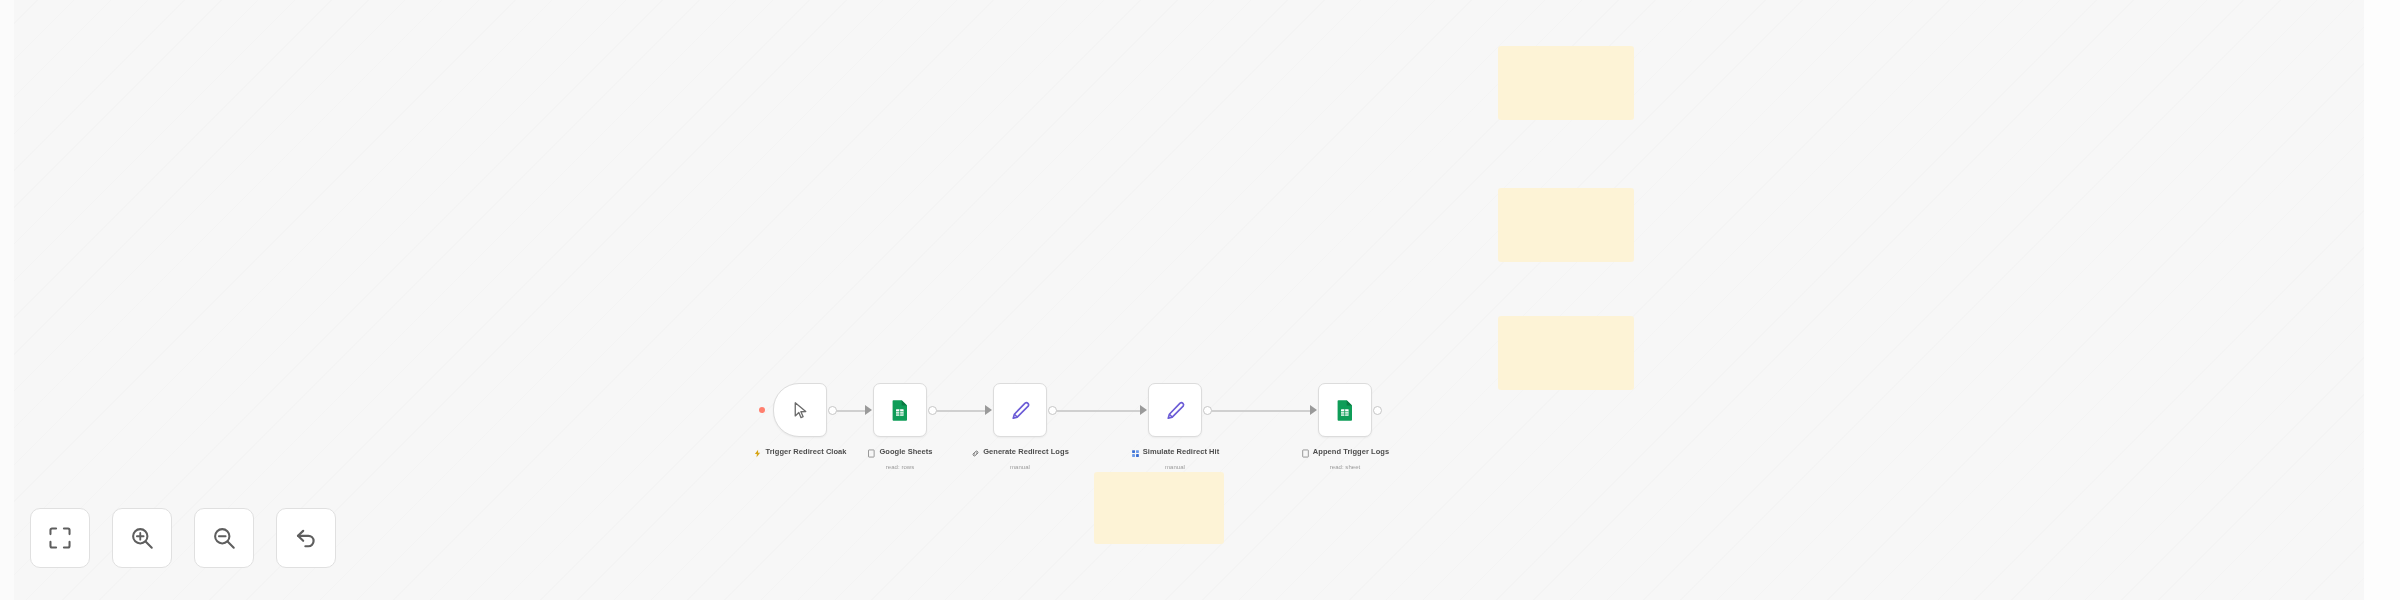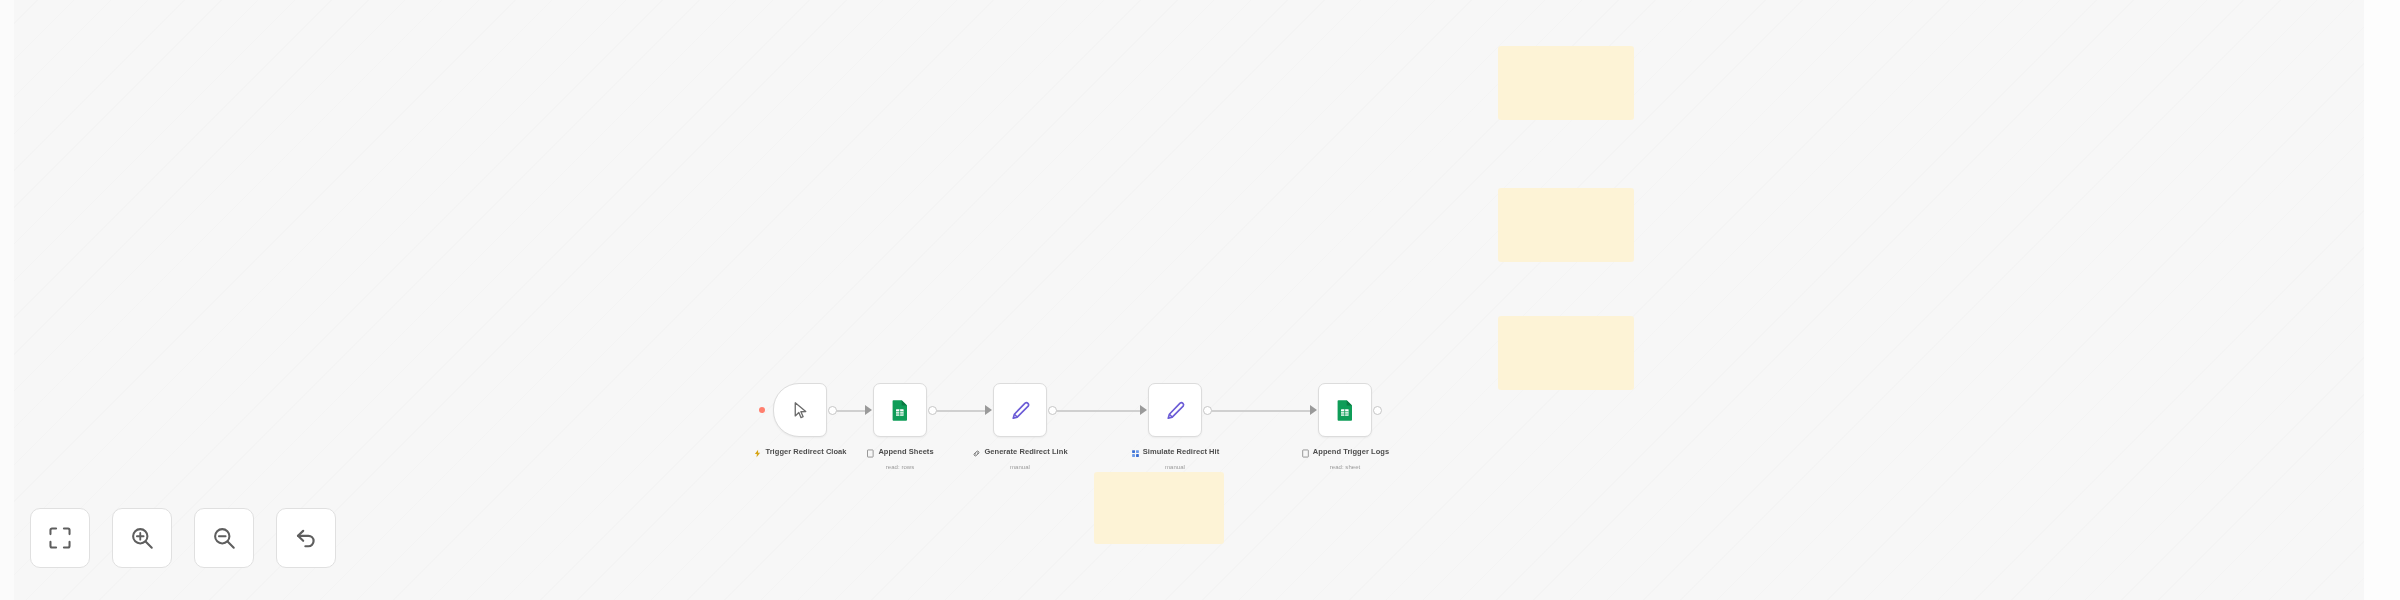--- a/index.html
+++ b/index.html
@@ -250,42 +250,42 @@
           </span>
         </div>
         <div class="port-out" style="left: 27.5px;"></div>
         <div class="port-in" style="left: -35px;"></div>
         <div class="node-label"><span class="label-row">
             <span class="label-glyph">
               <svg width="9" height="9" viewBox="0 0 24 24" fill="none" xmlns="http://www.w3.org/2000/svg">
                 <rect x="4" y="2.5" width="15" height="19" rx="1.4" fill="none" stroke="#7a7a7a" stroke-width="2"></rect>
               </svg>
             </span>
-            <span class="label-title" style="color: rgb(77, 77, 77);">Append Sheets</span>
+            <span class="label-title" style="color: rgb(77, 77, 77);">Google Sheets</span>
           </span><span class="label-sub" style="color: rgb(154, 154, 154);">read: rows</span></div>
       </div>
       <div class="node-group" style="left: 1020px; top: 410px;">
         <div class="node-box">
           <span class="node-icon">
             <svg width="23" height="23" viewBox="0 0 24 24" fill="none" xmlns="http://www.w3.org/2000/svg">
               <path d="M16.8 4.3 a2.3 2.3 0 0 1 3.2 3.2 L8.6 18.9 L4.4 20.1 L5.6 15.9 Z" stroke="#6b5bd6" stroke-width="1.7" stroke-linejoin="round" fill="#ffffff"></path>
               <path d="M5.6 15.9 L8.6 18.9" stroke="#6b5bd6" stroke-width="1.5"></path>
             </svg>
           </span>
         </div>
         <div class="port-out" style="left: 27.5px;"></div>
         <div class="port-in" style="left: -35px;"></div>
         <div class="node-label"><span class="label-row">
             <span class="label-glyph">
               <svg width="9" height="9" viewBox="0 0 24 24" fill="none" xmlns="http://www.w3.org/2000/svg">
                 <path d="M9.6 14.4 a3.6 3.6 0 0 1 0-5.1 l2.6-2.6 a3.6 3.6 0 1 1 5.1 5.1 l-1.3 1.3" stroke="#4a4a4a" stroke-width="2" stroke-linecap="round" fill="none"></path>
                 <path d="M14.4 9.6 a3.6 3.6 0 0 1 0 5.1 l-2.6 2.6 a3.6 3.6 0 1 1-5.1-5.1 l1.3-1.3" stroke="#4a4a4a" stroke-width="2" stroke-linecap="round" fill="none"></path>
               </svg>
             </span>
-            <span class="label-title" style="color: rgb(77, 77, 77);">Generate Redirect Link</span>
+            <span class="label-title" style="color: rgb(77, 77, 77);">Generate Redirect Logs</span>
           </span><span class="label-sub" style="color: rgb(154, 154, 154);">manual</span></div>
       </div>
       <div class="node-group" style="left: 1175px; top: 410px;">
         <div class="node-box">
           <span class="node-icon">
             <svg width="23" height="23" viewBox="0 0 24 24" fill="none" xmlns="http://www.w3.org/2000/svg">
               <path d="M16.8 4.3 a2.3 2.3 0 0 1 3.2 3.2 L8.6 18.9 L4.4 20.1 L5.6 15.9 Z" stroke="#6b5bd6" stroke-width="1.7" stroke-linejoin="round" fill="#ffffff"></path>
               <path d="M5.6 15.9 L8.6 18.9" stroke="#6b5bd6" stroke-width="1.5"></path>
             </svg>
           </span>

